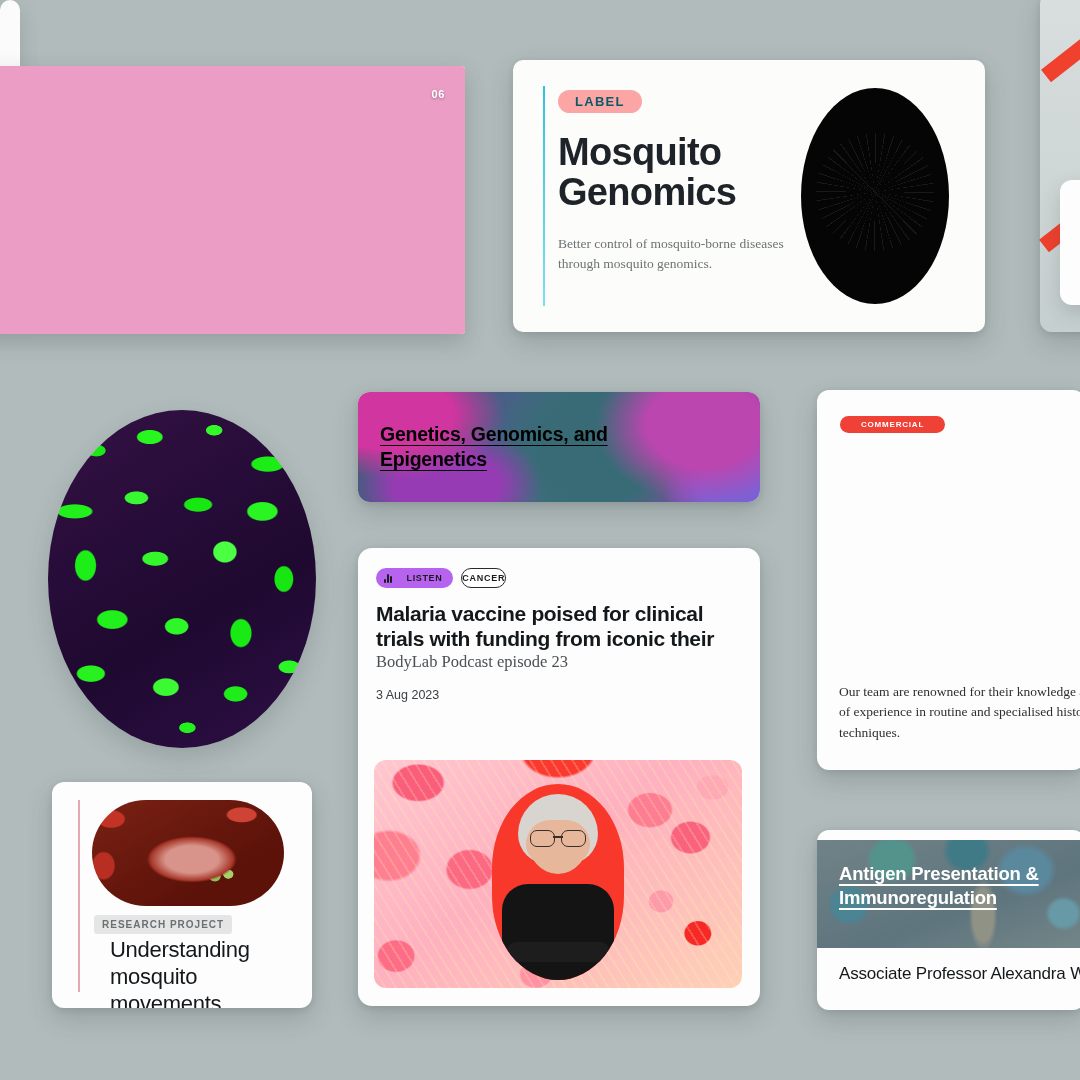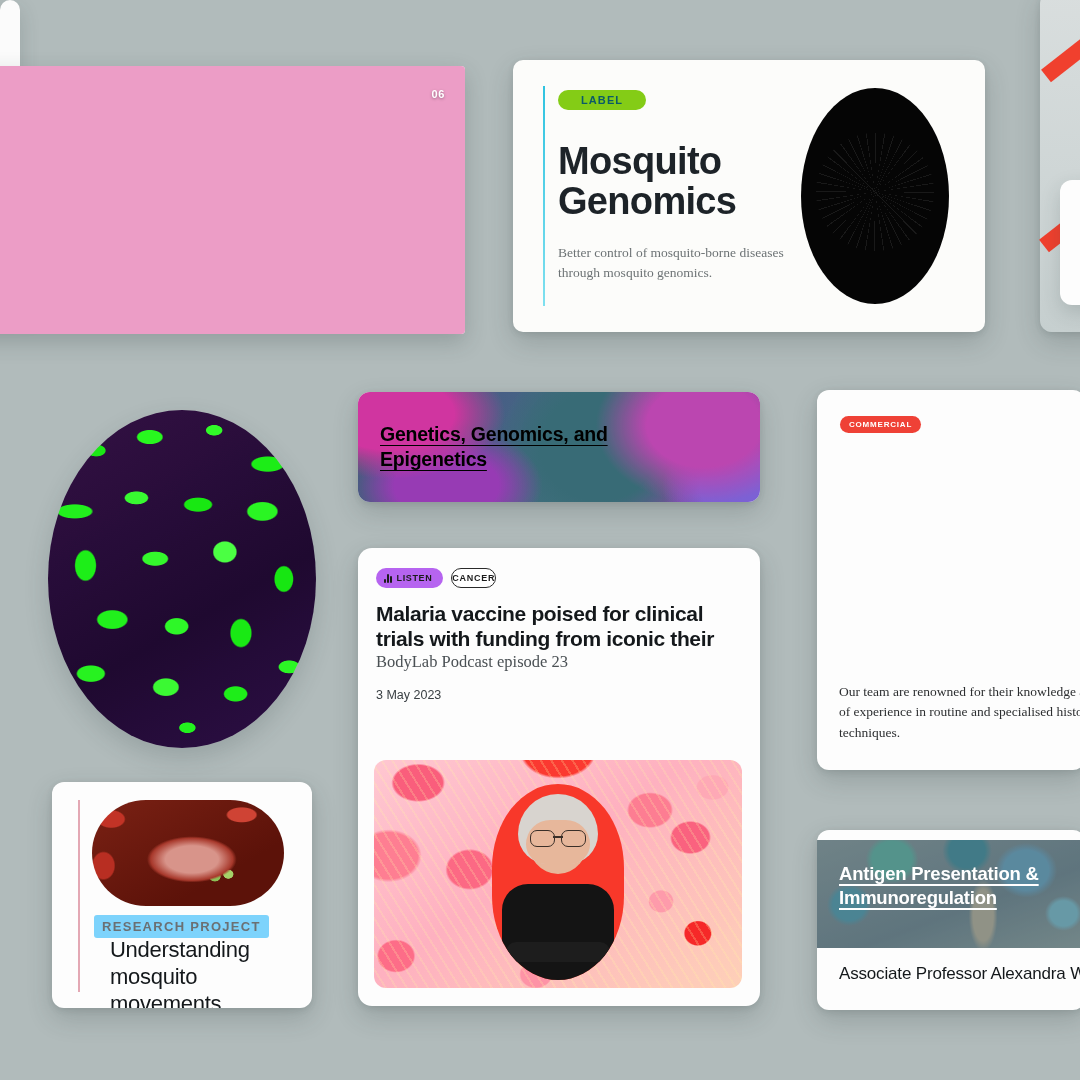--- a/index.html
+++ b/index.html
@@ -51,22 +51,22 @@
              letter-spacing:.06em;font-weight:600;text-shadow:0 1px 3px rgba(0,0,0,.35);}
 
   
   #mosqCard{left:513px;top:60px;width:472px;height:272px;border-radius:10px;
             background:#fcfcfa;}
   #mosqCard .accent{position:absolute;left:30px;top:26px;width:2px;height:220px;
             background:linear-gradient(#2fc3e0,#7fe0ef);}
   .pill{display:inline-block;border-radius:999px;font-weight:700;
         letter-spacing:.1em;}
   .mosq-inner{position:absolute;left:45px;top:30px;width:250px;}
-  #labelBadge{background:#84cc16;color:#0b5a68;font-size:11px;padding:4px 23px;}
-  .mosq-title{margin-top:32px;font-size:38px;line-height:1.04;font-weight:700;
+  #labelBadge{background:#fca5a5;color:#0b5a68;font-size:13px;padding:4px 17px;}
+  .mosq-title{margin-top:20px;font-size:38px;line-height:1.04;font-weight:700;
               color:#1d2328;letter-spacing:-.018em;}
   .mosq-sub{margin-top:22px;font-size:13.5px;line-height:1.45;color:#6d7375;
             font-family:"Liberation Serif", serif;}
   .mosq-img{position:absolute;right:36px;top:28px;width:148px;height:216px;
             border-radius:74px/108px;background:#050505;overflow:hidden;}
   .larva{position:absolute;inset:0;
     background-image:
       radial-gradient(ellipse 10px 46px at 55% 20%, #cdb189 0 58%, rgba(0,0,0,0) 62%),
       radial-gradient(circle at 70% 34%, #cdd6ff 0 7%, rgba(120,140,255,.35) 14%, rgba(0,0,0,0) 22%),
       radial-gradient(ellipse 26px 16px at 48% 46%, #d8b468 0 55%, rgba(0,0,0,0) 62%),
@@ -137,21 +137,21 @@
   .gene-title{position:absolute;left:22px;top:30px;color:#fff;font-size:19.5px;
       font-weight:600;line-height:1.28;letter-spacing:-.012em;
       text-decoration:underline;text-underline-offset:4px;text-decoration-thickness:1.5px;
       width:280px;}
 
   
   #podCard{left:358px;top:548px;width:402px;height:458px;border-radius:14px;
       background:#fdfdfd;}
   .pod-badges{position:absolute;left:18px;top:20px;display:flex;gap:8px;align-items:center;}
   #listenBadge{background:#b664f0;color:#1b1b1b;font-size:9px;padding:5px 11px 5px 8px;
-      display:flex;align-items:center;gap:5px;border-radius:999px;font-weight:700;letter-spacing:.07em;}
+      display:flex;align-items:center;gap:15px;border-radius:999px;font-weight:700;letter-spacing:.07em;}
   .eqicon{display:inline-flex;align-items:flex-end;gap:1.4px;height:9px;}
   .eqicon i{display:block;width:1.6px;background:#1b1b1b;border-radius:1px;}
   .eqicon i:nth-child(1){height:4px;}
   .eqicon i:nth-child(2){height:9px;}
   .eqicon i:nth-child(3){height:6.5px;}
   #cancerBadge{background:#fff;color:#1b1b1b;border:1px solid #2a2a2a;font-size:9px;
       padding:4px 0;border-radius:999px;font-weight:700;letter-spacing:.08em;}
   .pod-title{position:absolute;left:18px;top:54px;width:368px;font-size:21px;
       font-weight:700;line-height:1.18;color:#14181b;letter-spacing:-.017em;}
   .pod-series{position:absolute;left:18px;top:104px;font-size:16.5px;color:#4a5054;
@@ -190,21 +190,21 @@
   .glasses i:first-child{left:0;} .glasses i:last-child{right:0;}
   .glasses::after{content:"";position:absolute;left:23px;top:6px;width:10px;height:1.6px;background:#3a2f28;}
   .torso{position:absolute;left:50%;bottom:-8px;transform:translateX(-50%);width:112px;height:104px;
       border-radius:26px 26px 0 0;background:#141414;}
   .arms{position:absolute;left:50%;bottom:18px;transform:translateX(-50%);width:104px;height:20px;
       border-radius:10px;background:#1d1d1d;}
 
   
   #histCard{left:817px;top:390px;width:268px;height:380px;border-radius:12px;background:#fdfdfd;}
   #commercialBadge{position:absolute;left:23px;top:26px;background:#ef4136;color:#fff;
-      font-size:8px;padding:4px 9px;border-radius:999px;font-weight:700;letter-spacing:.1em;}
+      font-size:8px;padding:4px 21px;border-radius:999px;font-weight:700;letter-spacing:.1em;}
   .hist-title{position:absolute;left:22px;top:46px;font-size:52px;font-weight:700;
       color:#8a0f36;letter-spacing:-.028em;white-space:nowrap;}
   .hist-body{position:absolute;left:22px;top:292px;width:300px;font-size:13.5px;
       line-height:1.5;color:#2d2f31;font-family:"Liberation Serif", serif;}
 
   
   #rpCard{left:52px;top:782px;width:260px;height:226px;border-radius:12px;background:#fdfdfd;}
   #rpCard .accent{position:absolute;left:26px;top:18px;width:1.6px;height:192px;background:#e3a8b4;}
   .rp-img{position:absolute;left:40px;top:18px;width:192px;height:106px;
       border-radius:54px/53px;overflow:hidden;}
@@ -212,22 +212,22 @@
     background-image:
       radial-gradient(ellipse 66px 34px at 52% 56%, #d8948a 0 40%, #a8392c 62%, rgba(0,0,0,0) 68%),
       radial-gradient(ellipse 30px 16px at 52% 60%, #8c2018 0 60%, rgba(0,0,0,0) 68%),
       radial-gradient(ellipse 22px 14px at 10% 18%, #c23326 0 58%, rgba(0,0,0,0) 66%),
       radial-gradient(ellipse 24px 12px at 78% 14%, #cf4334 0 58%, rgba(0,0,0,0) 66%),
       radial-gradient(ellipse 18px 22px at 6% 62%, #b82e22 0 58%, rgba(0,0,0,0) 66%),
       radial-gradient(ellipse 9px 8px at 64% 72%, #8cc057 0 60%, rgba(0,0,0,0) 68%),
       radial-gradient(ellipse 8px 7px at 71% 70%, #a5d169 0 60%, rgba(0,0,0,0) 68%),
       linear-gradient(150deg,#7a2114,#5c1209 70%);
     filter:blur(.4px);}
-  #rpTag{position:absolute;left:42px;top:133px;background:#7dd3fc;color:#6b7073;
-      font-size:13px;padding:4px 8px;border-radius:3px;font-weight:700;letter-spacing:.1em;}
+  #rpTag{position:absolute;left:42px;top:133px;background:#e5e5e5;color:#6b7073;
+      font-size:10px;padding:4px 8px;border-radius:3px;font-weight:700;letter-spacing:.1em;}
   .rp-title{position:absolute;left:58px;top:155px;width:200px;font-size:22px;
       font-weight:500;line-height:1.22;color:#14181b;letter-spacing:-.012em;}
 
   
   #antiCard{left:817px;top:830px;width:268px;height:180px;border-radius:12px;background:#fdfdfd;}
   .anti-img{position:absolute;left:0;top:10px;width:268px;height:108px;overflow:hidden;}
   .insect-bg{position:absolute;inset:0;background-color:#7c8f95;
     background-image:
       radial-gradient(ellipse 44px 40px at 28% 18%, #5fb9a8 0 45%, rgba(0,0,0,0) 60%),
       radial-gradient(ellipse 40px 38px at 56% 10%, #3f8f9e 0 45%, rgba(0,0,0,0) 62%),
@@ -291,21 +291,21 @@
             <i></i>
             <i></i>
             <i></i>
           </span>
         <span>LISTEN</span>
       </span>
       <span id="cancerBadge">CANCER</span>
     </div>
     <div class="pod-title">Malaria vaccine poised for clinical trials with funding from iconic their</div>
     <div class="pod-series">BodyLab Podcast episode 23</div>
-    <div class="pod-date">3 May 2023</div>
+    <div class="pod-date">3 Aug 2023</div>
     <div class="pod-img">
       <div class="blood-bg"></div>
       <div class="portrait-oval">
         <div class="torso"></div>
         <div class="arms"></div>
         <div class="head"></div>
         <div class="hair"></div>
         <div class="glasses">
             <i></i>
             <i></i>

